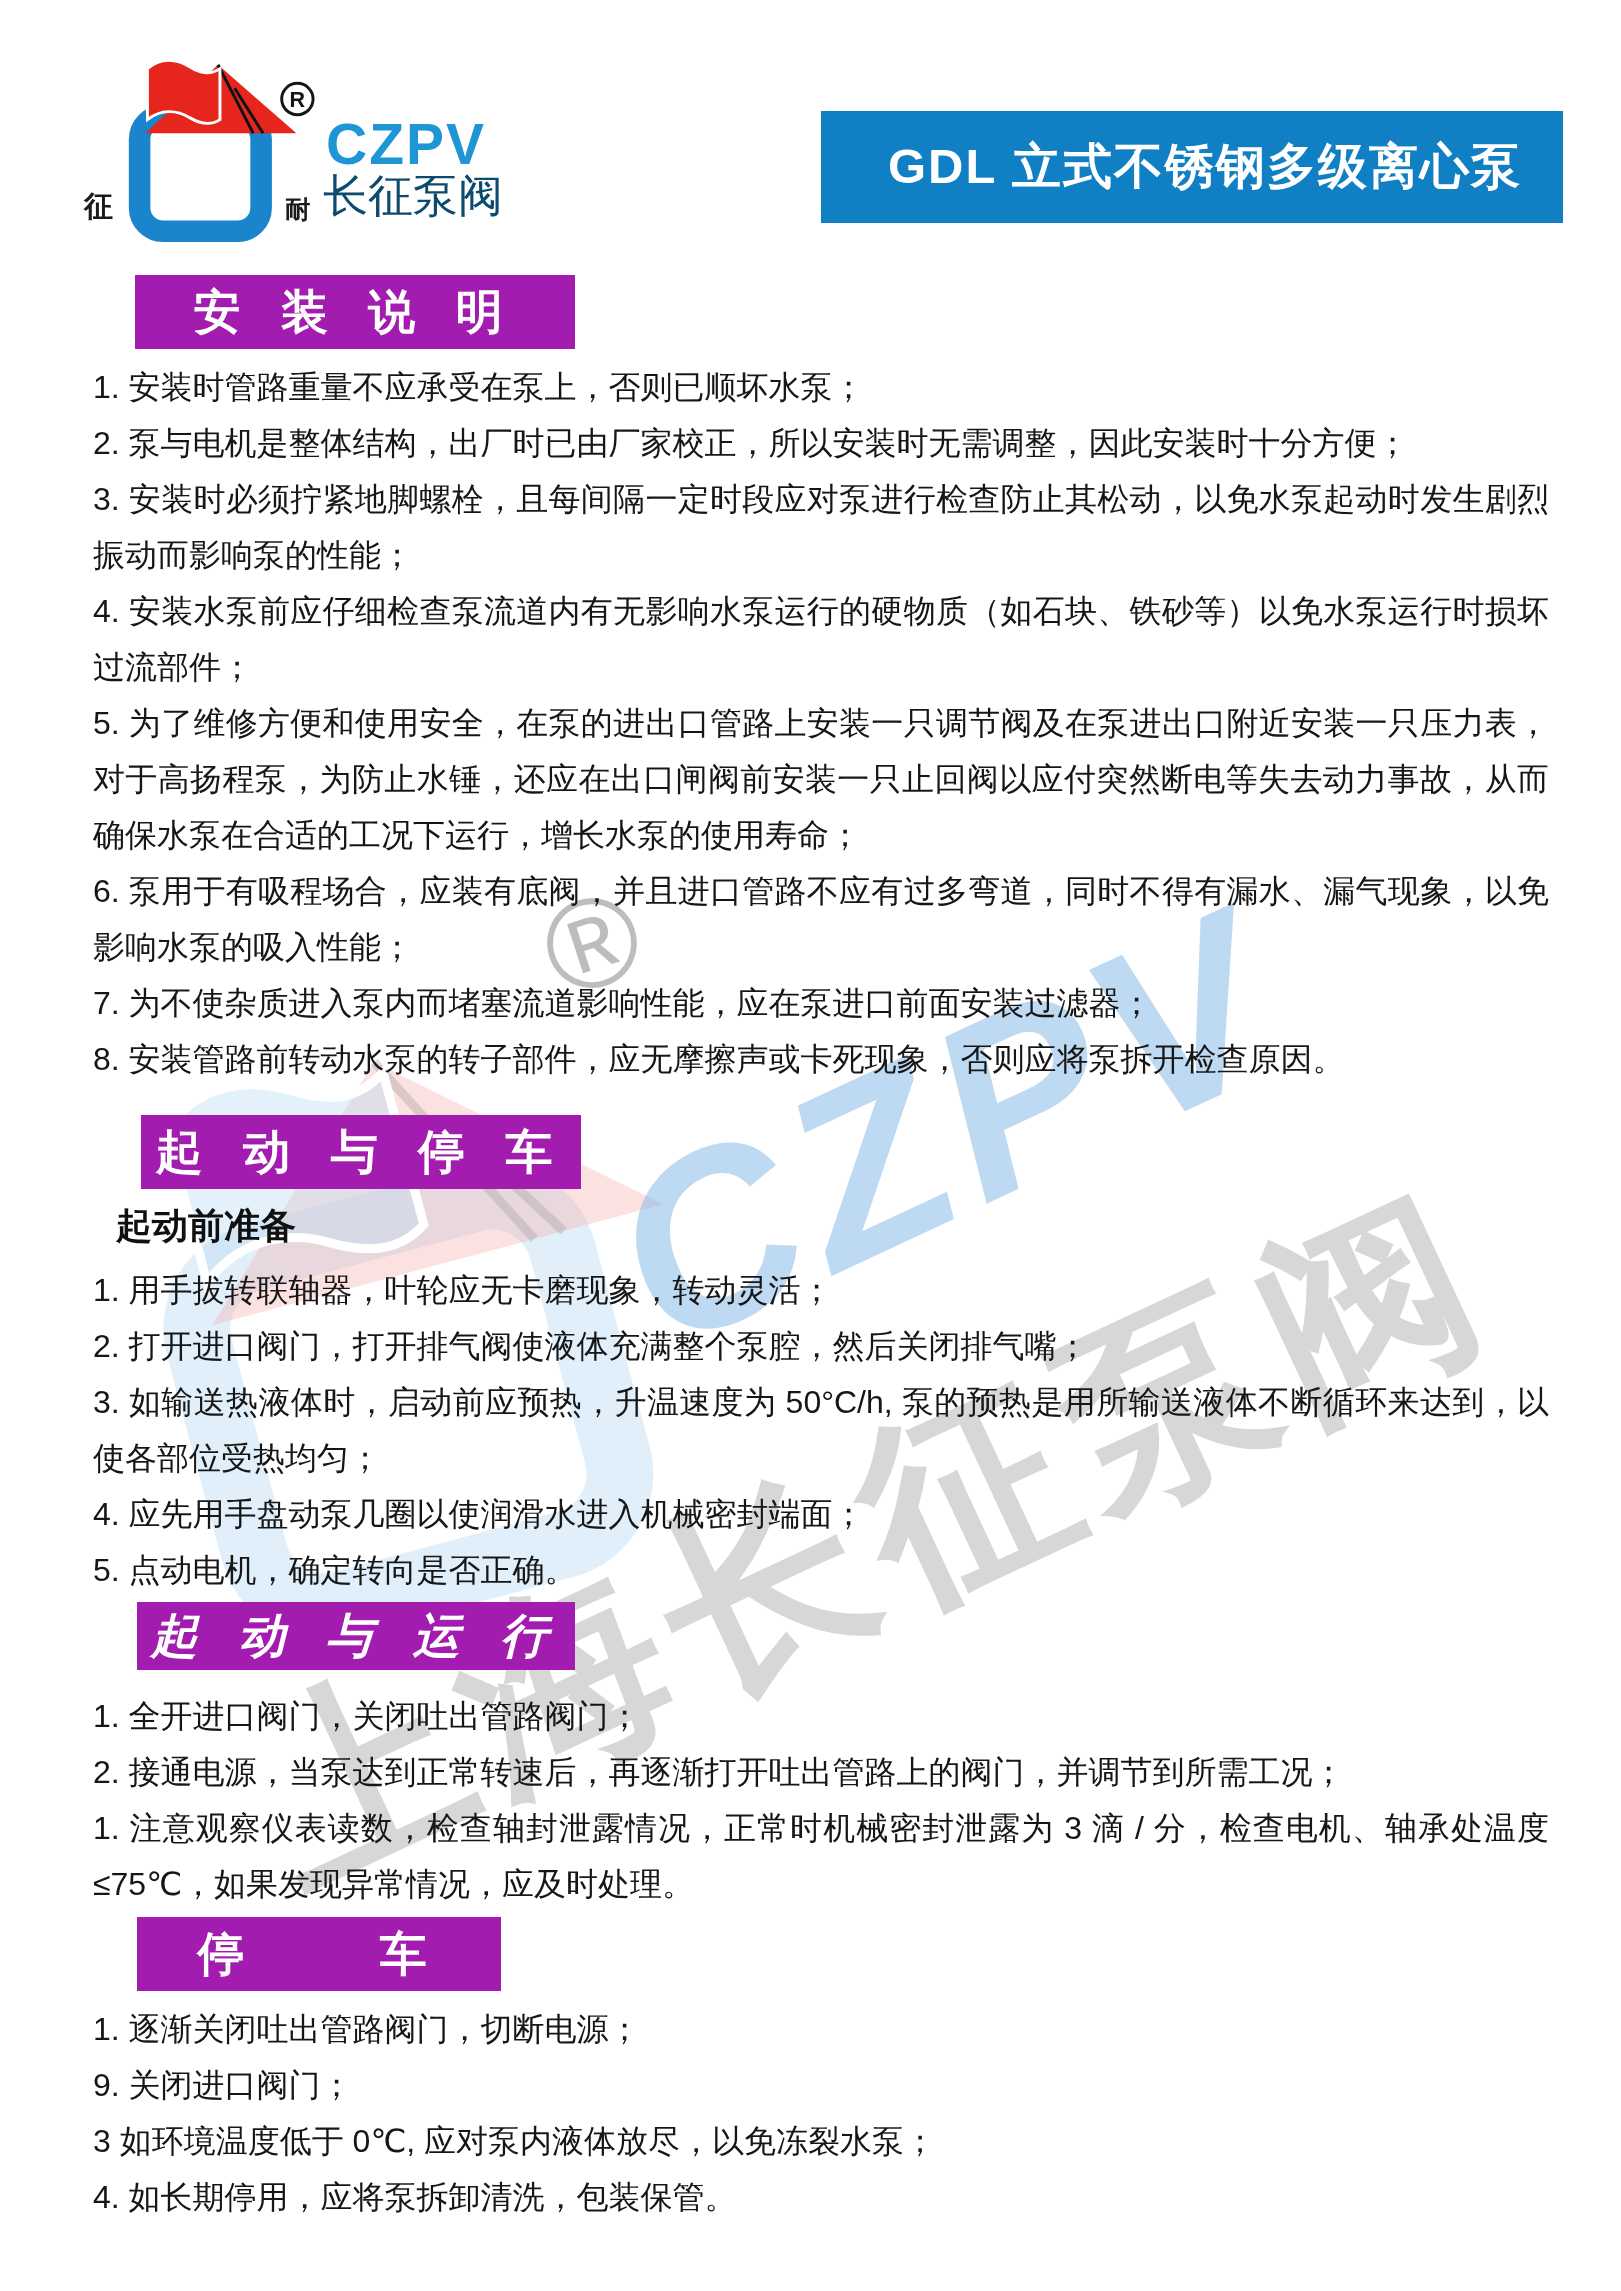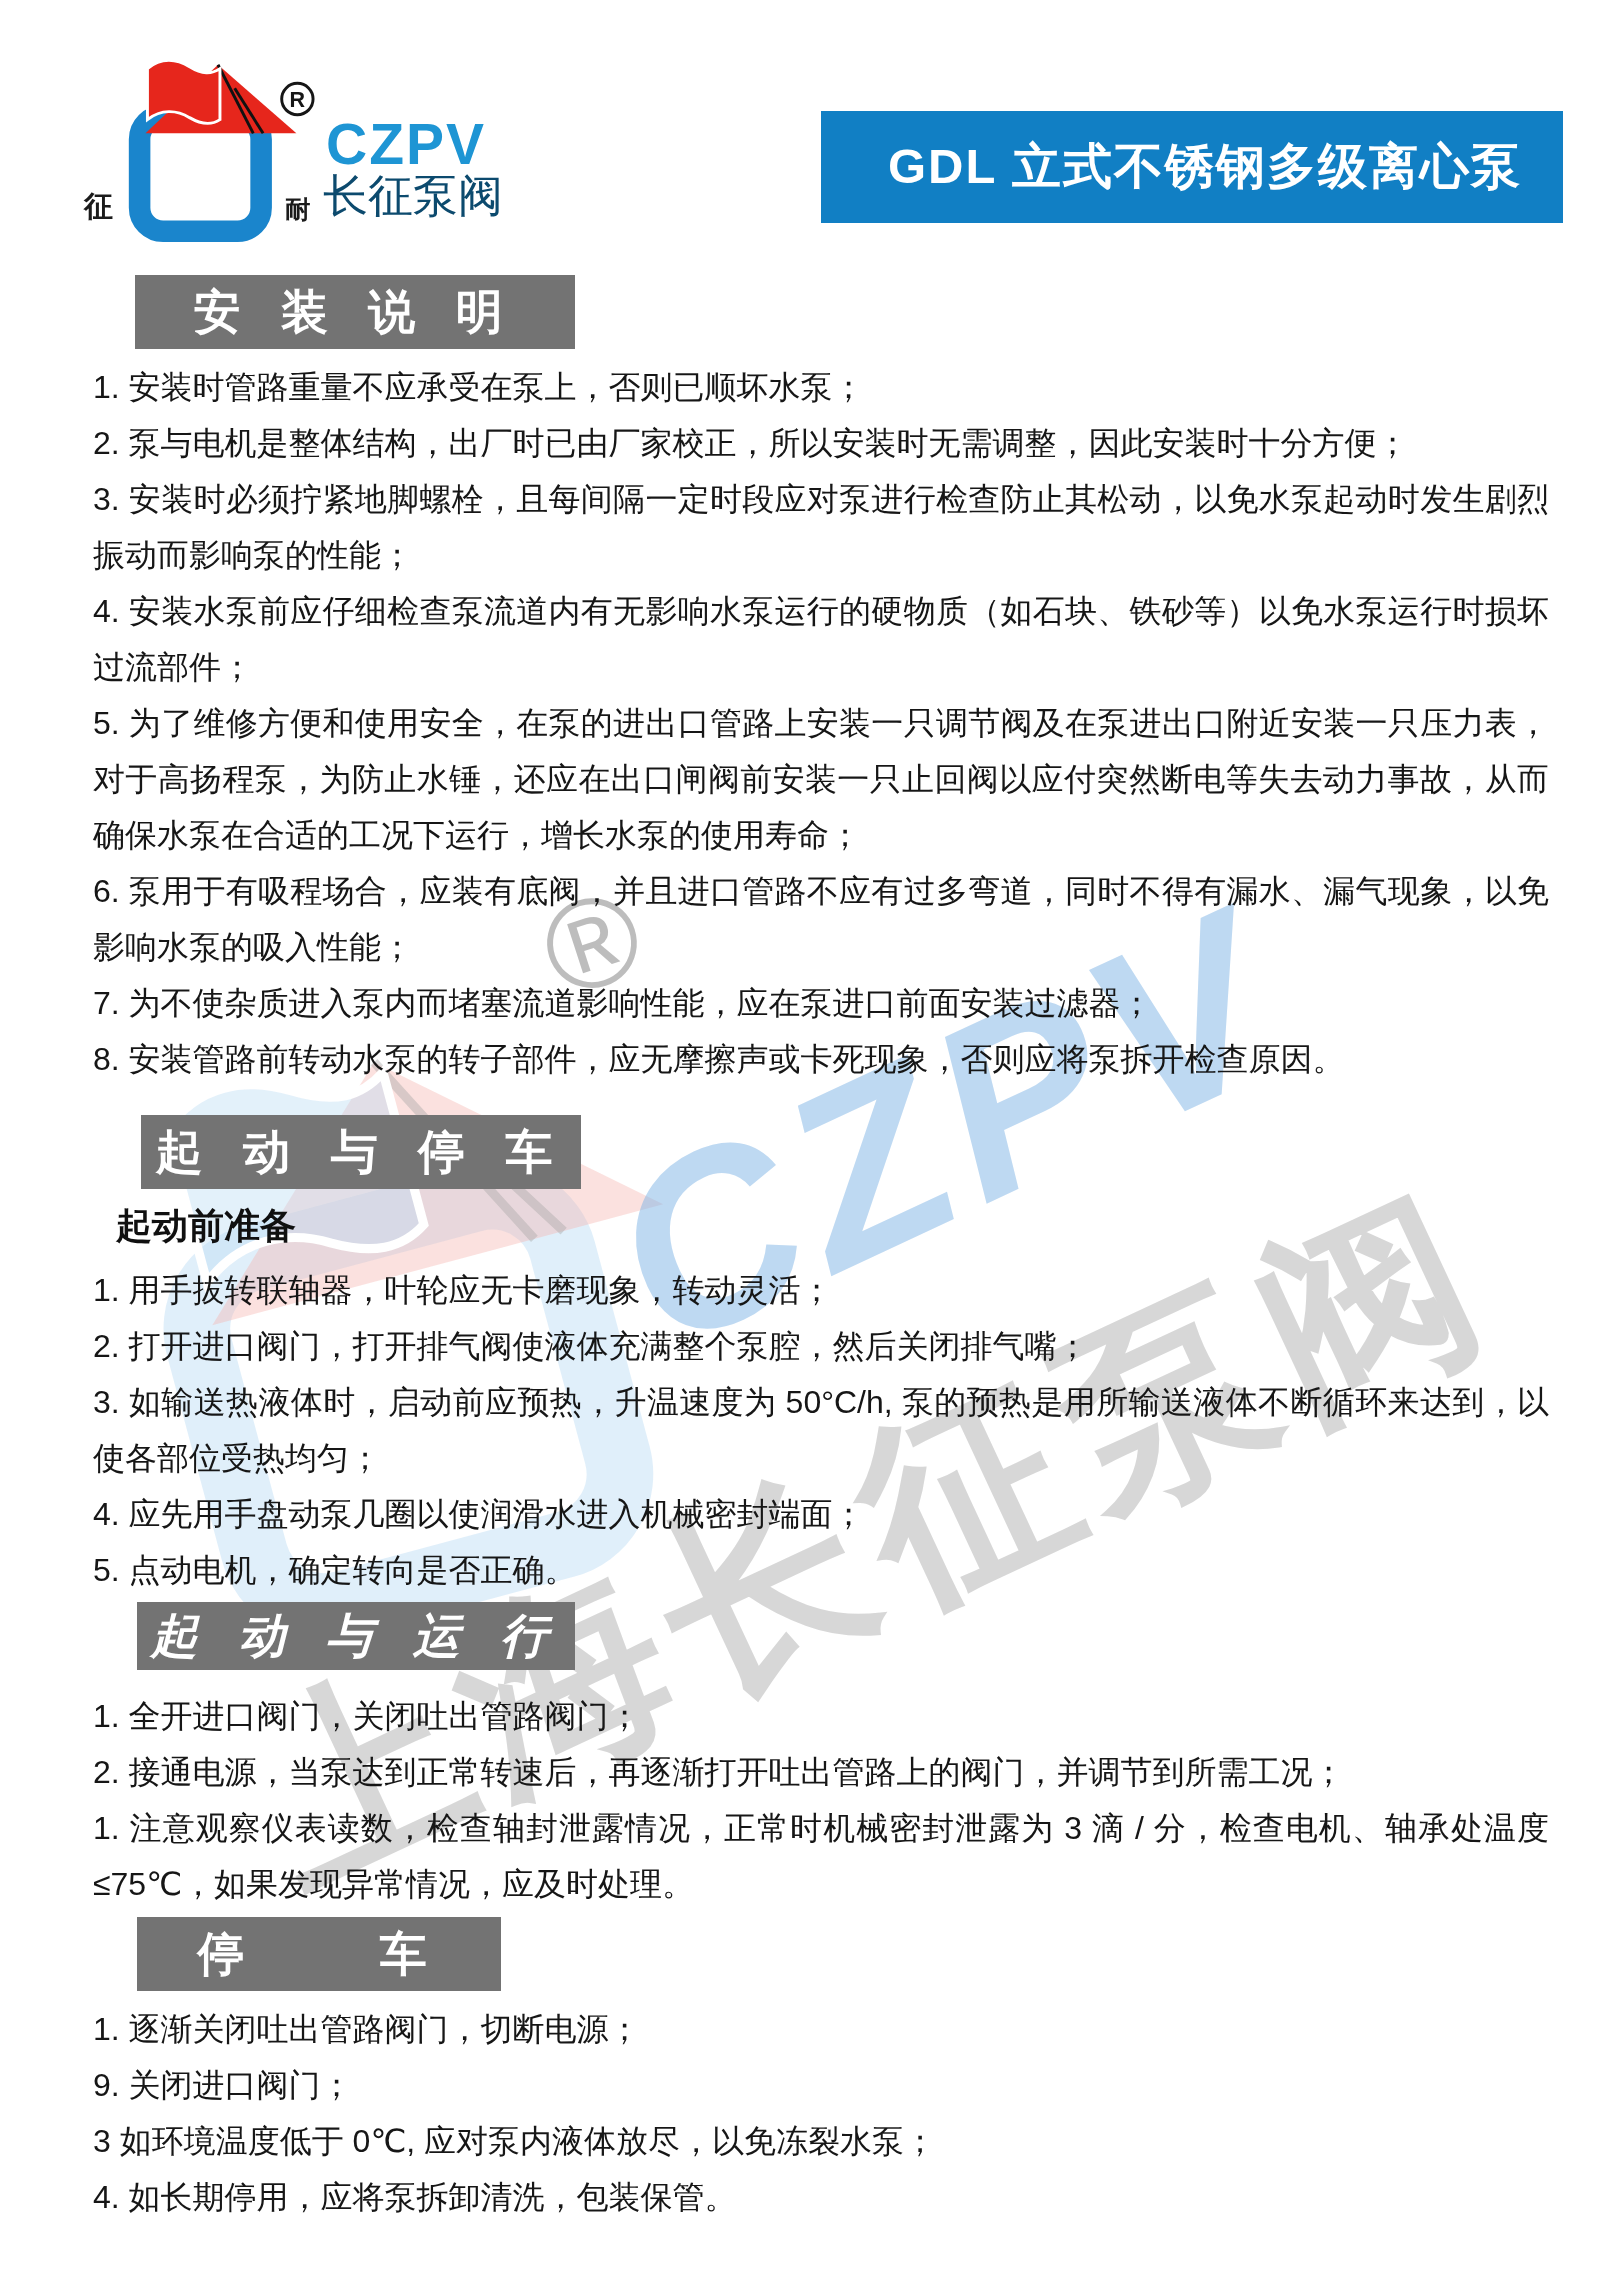--- a/index.html
+++ b/index.html
@@ -17,21 +17,21 @@
   #seal-l{left:84px;top:192px;font-size:29px;}
   #seal-r{left:285px;top:197px;font-size:25.5px;}
   
   #header-bar{
     left:821px;top:111px;width:716px;height:112px;background:#117FC4;
     color:#ffffff;font-size:49px;font-weight:700;letter-spacing:2px;
     display:flex;align-items:center;justify-content:center;white-space:nowrap;padding-left:26px;
   }
   
   .sec-head{
-    background:#737373;color:#fff;font-size:47px;font-weight:700;letter-spacing:13.7px;
+    background:#a21caf;color:#fff;font-size:47px;font-weight:700;letter-spacing:13.7px;
     display:flex;align-items:center;justify-content:center;white-space:pre;z-index:2;
   }
   #head-1{left:135px;top:275px;width:440px;height:74px;}
   #head-2{left:141px;top:1115px;width:440px;height:74px;}
   #head-3{left:137px;top:1602px;width:438px;height:68px;font-style:italic;}
   #head-4{left:137px;top:1917px;width:364px;height:74px;}
   
   .list{width:1456px;z-index:2;}
   .list p{margin:0;font-size:32px;line-height:56px;color:#161616;text-align:justify;}
   #list-1{left:93px;top:359px;}

